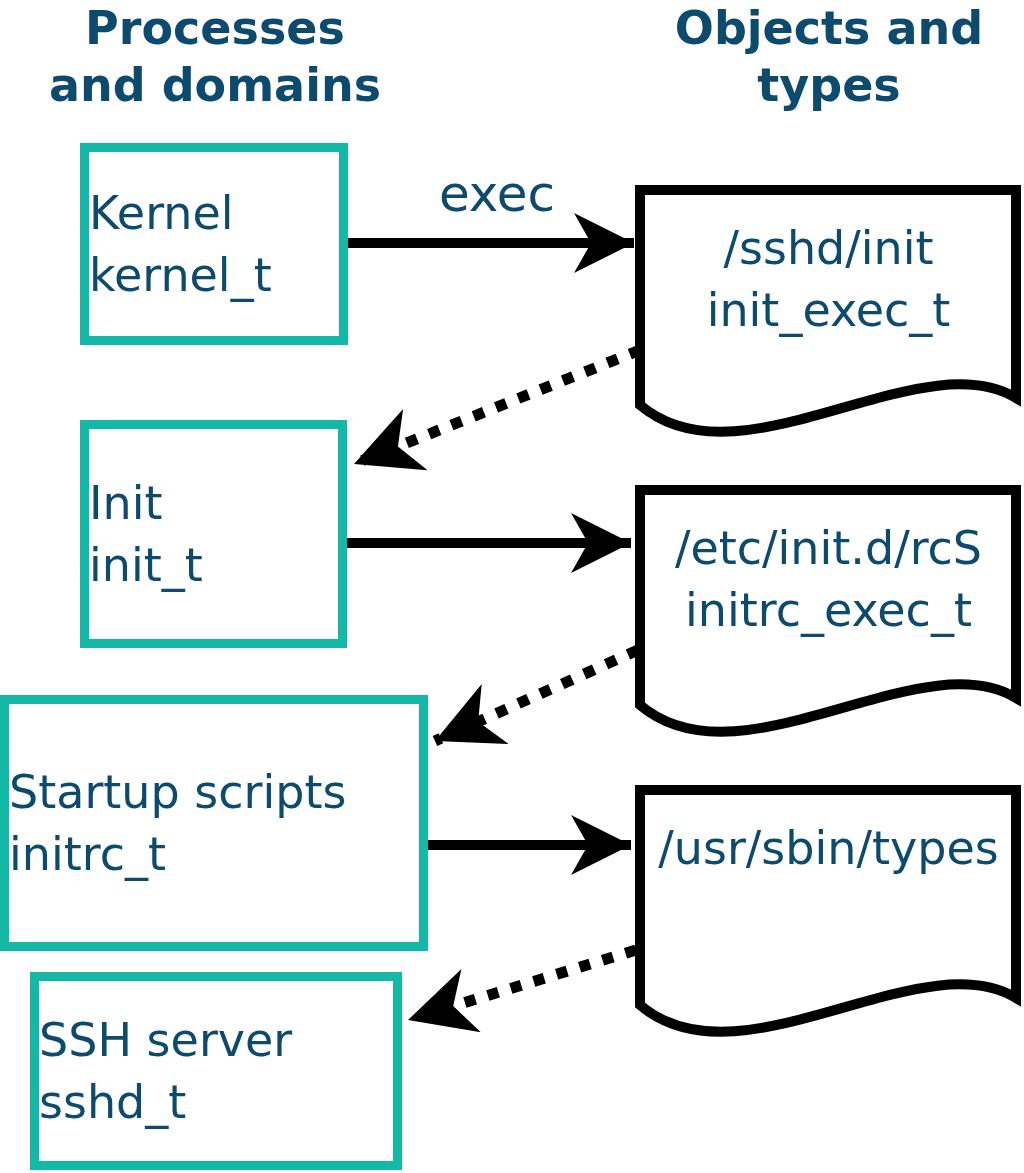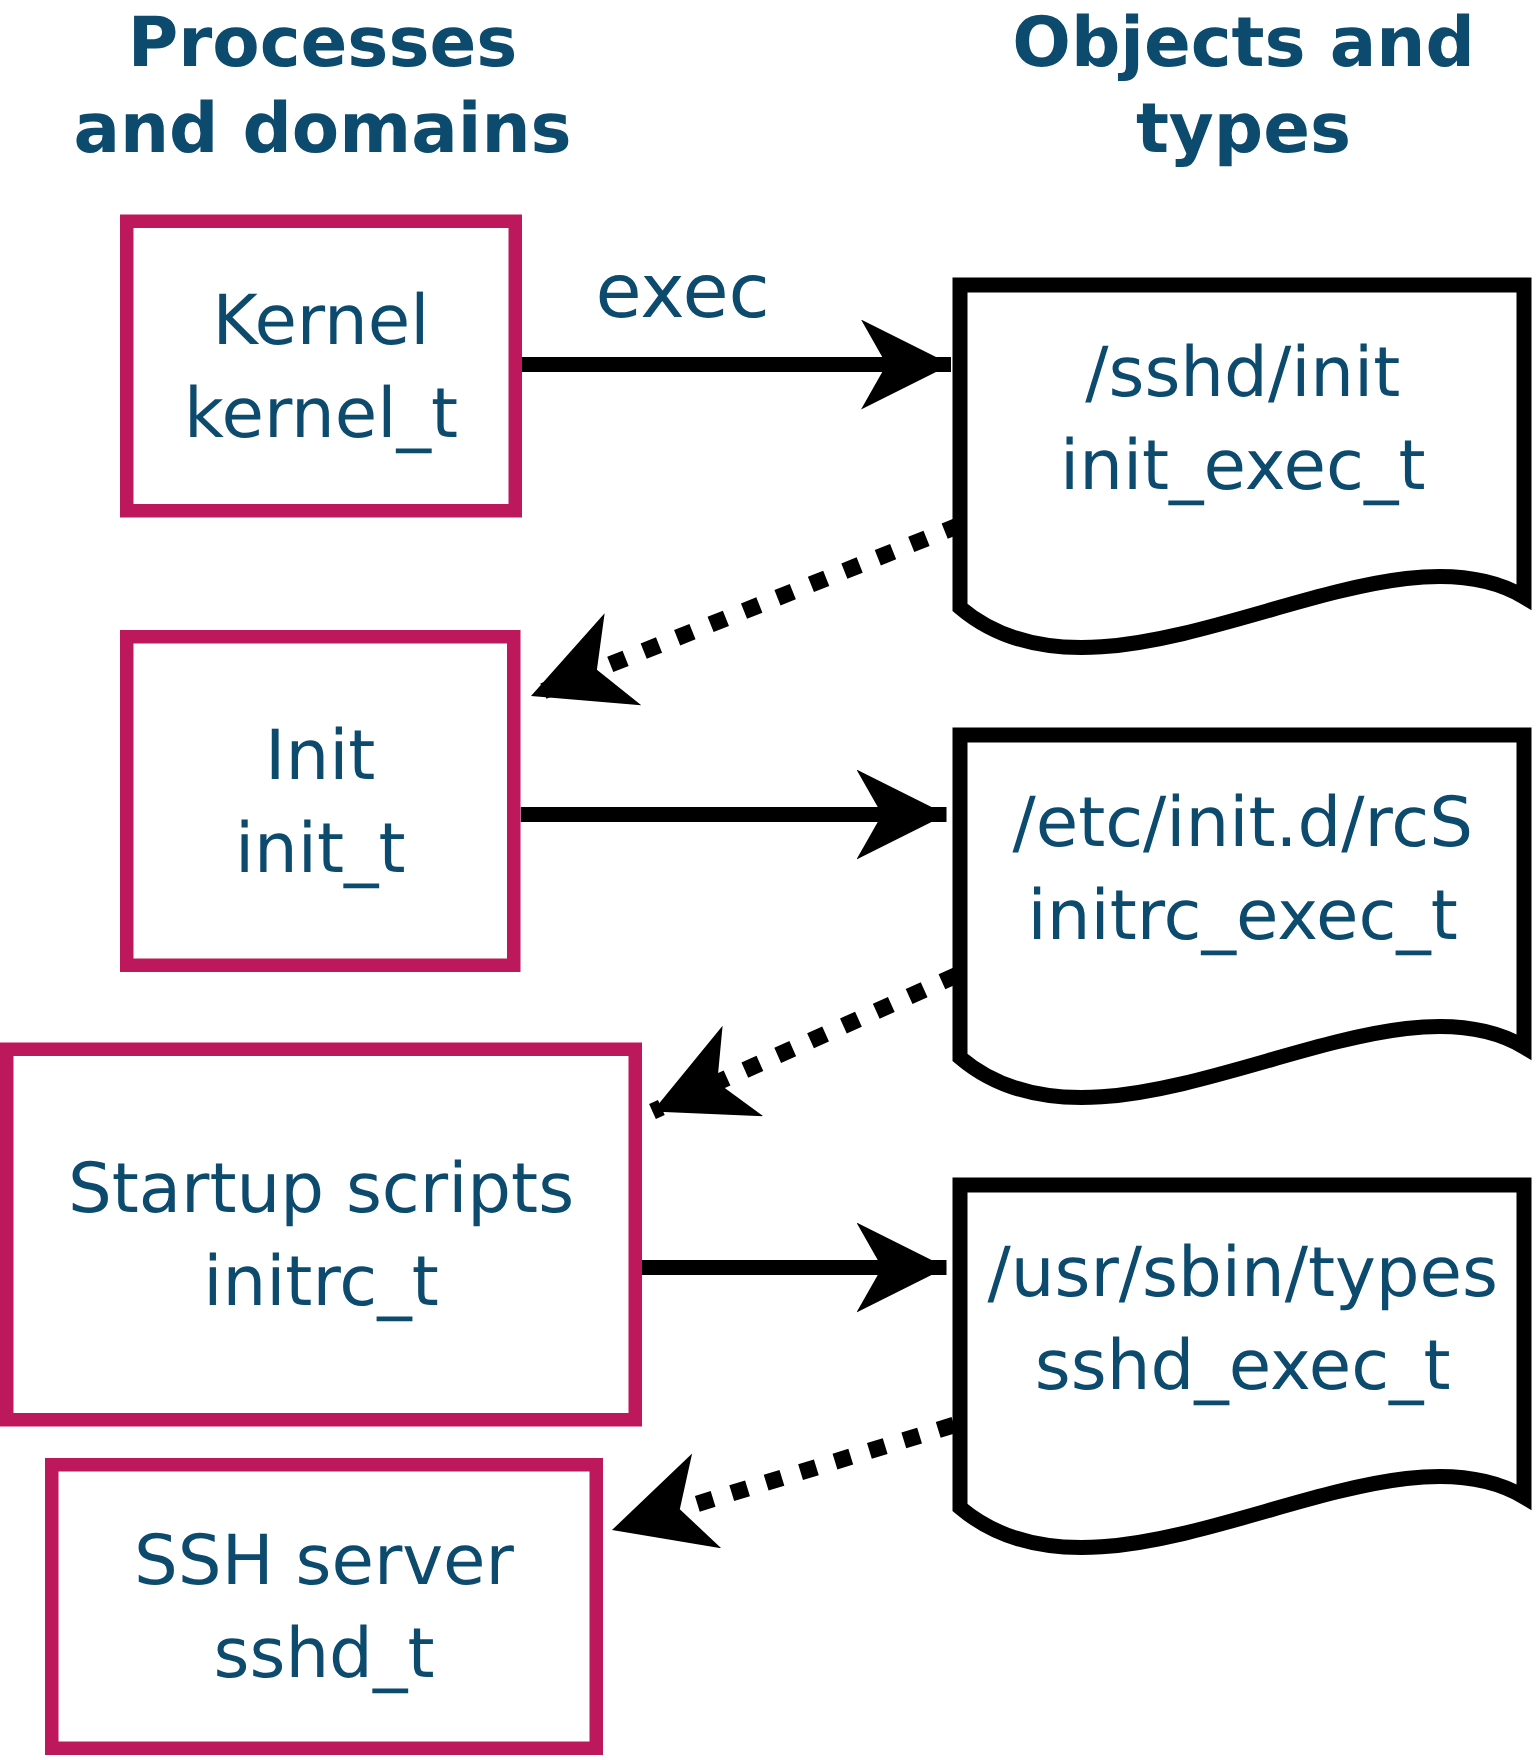--- a/index.html
+++ b/index.html
@@ -21,43 +21,44 @@
     position: absolute;
     text-align: center;
     font-weight: bold;
     font-size: 46px;
     line-height: 57px;
     white-space: nowrap;
   }
   .pbox {
     position: absolute;
     box-sizing: border-box;
-    border: 9px solid #be185d;
+    border: 9px solid #14b8a6;
     background: #ffffff;
     display: flex;
     flex-direction: column;
     justify-content: center;
-    align-items: center;
+    align-items: flex-start;
   }
   .doc-text {
     position: absolute;
     display: flex;
     flex-direction: column;
     align-items: center;
   }
   .line {
     font-size: 46px;
     line-height: 62px;
     white-space: nowrap;
     text-align: center;
   }
   .edge-label {
     position: absolute;
     font-size: 50px;
     line-height: 56px;
+    text-align: center;
     white-space: nowrap;
   }
 </style>
 </head>
 <body>
 
 <div class="canvas">
 
   <svg class="layer-svg" viewBox="0 0 1024 1173" xmlns="http://www.w3.org/2000/svg">
     <defs>
@@ -110,16 +111,15 @@
   <div class="doc-text" style="left:640px; top:217px; width:377px">
     <div class="line">/sshd/init</div>
     <div class="line">init_exec_t</div>
   </div>
   <div class="doc-text" style="left:640px; top:517px; width:377px">
     <div class="line">/etc/init.d/rcS</div>
     <div class="line">initrc_exec_t</div>
   </div>
   <div class="doc-text" style="left:640px; top:817px; width:377px">
     <div class="line">/usr/sbin/types</div>
-    <div class="line">sshd_exec_t</div>
   </div>
 
 </div>
 
 </body></html>

